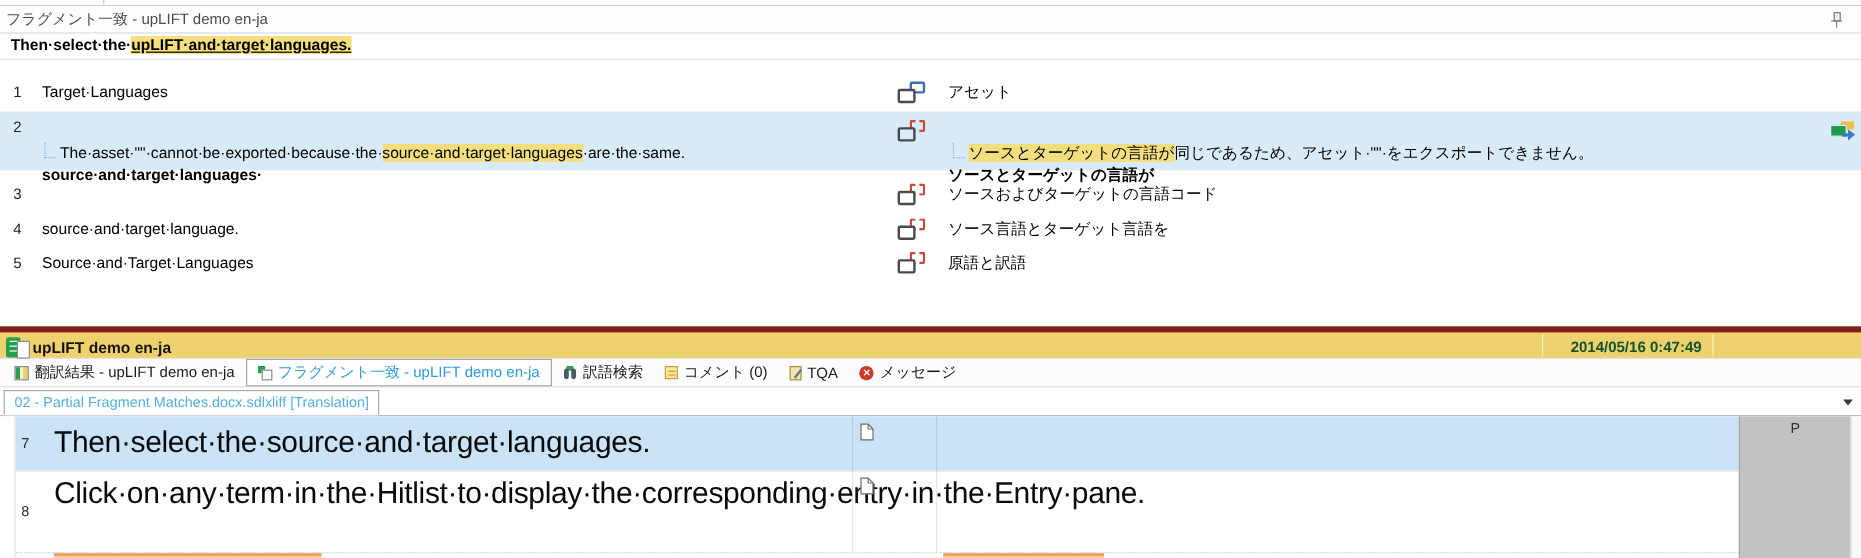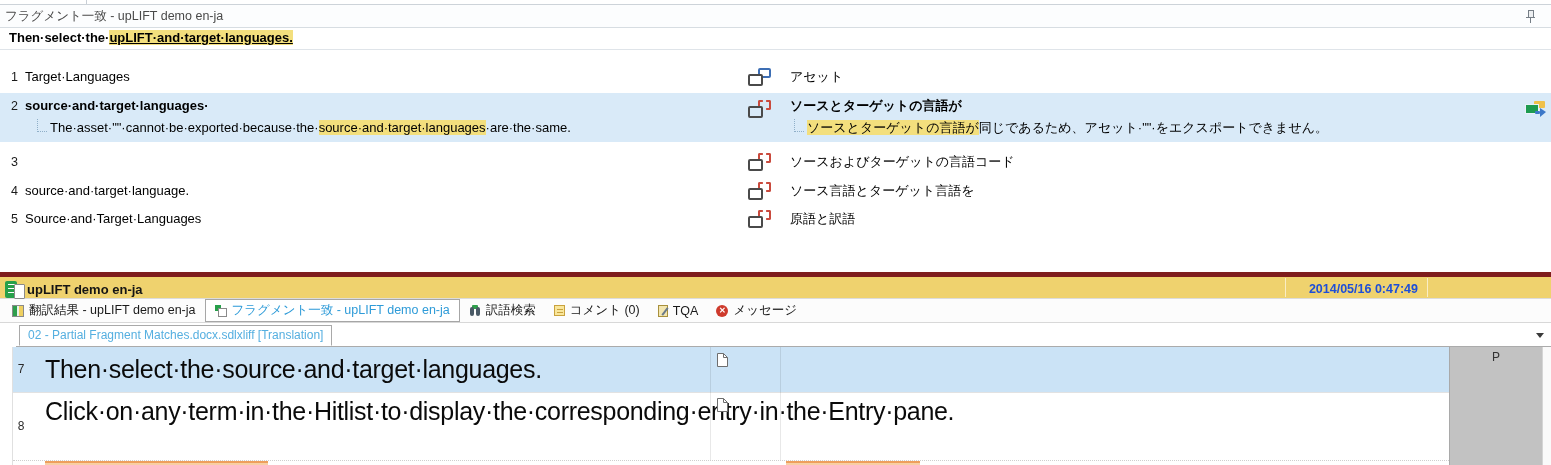--- a/index.html
+++ b/index.html
@@ -23,23 +23,23 @@
   .preview{position:absolute;top:27px;left:0;right:0;height:22px;border-bottom:1px solid #DFE4E9;
     font-size:13px;font-weight:bold;line-height:21px;padding-left:9px;white-space:nowrap;}
   .hl{background:#F3DF7D;}
   .u{text-decoration:underline;}
 
   
   .mlist{position:absolute;top:50px;left:0;right:0;height:222px;background:#fff;}
   .mrow{position:absolute;left:0;right:0;height:28px;}
   .mrow.sel{background:#D9EAF8;}
   .mnum{position:absolute;left:11px;width:20px;line-height:28px;font-size:12.5px;color:#1A1A1A;}
-  .msrc{position:absolute;left:25px;line-height:28px;font-size:13px;white-space:nowrap;}
+  .msrc{position:absolute;left:35px;line-height:28px;font-size:13px;white-space:nowrap;}
   .mtgt{position:absolute;left:790px;line-height:28px;font-size:13px;white-space:nowrap;}
-  .b{font-weight:bold;}
+  .b{font-weight:bold;margin-top:40px;}
   .frag{position:absolute;left:748px;top:5px;width:23px;height:18px;}
   .frag .back{position:absolute;right:0;top:0;width:9px;height:6px;border-radius:2px;}
   .frag.blue .back{border:2px solid #3D6EB4;}
   .frag.dashed .back{border:2px dashed #C94A3D;}
   .frag .front{position:absolute;left:0;bottom:0;width:11px;height:8px;border:2px solid #4A4A4A;border-radius:2px;background:#fff;}
   .mrow.sel .frag .front{background:#D9EAF8;}
   
   .mrow2{height:49px;}
   .mrow2 .msrc,.mrow2 .mtgt{line-height:22px;top:2px;}
   .conn{position:absolute;width:9px;height:12px;border-left:1px dotted #8FAFC8;border-bottom:1px dotted #8FAFC8;}
@@ -53,21 +53,21 @@
   .apply .y{position:absolute;right:1px;top:0;width:11px;height:7px;background:#EFC14B;border-radius:1px;}
   .apply .g{position:absolute;left:0;top:3px;width:12px;height:8px;background:#1E9B50;border:1px solid #EAF2F9;}
   .apply .tail{position:absolute;right:6px;top:10px;width:5px;height:3px;background:#3C78C8;border-radius:1px;}
   .apply .arr{position:absolute;right:0;top:7px;width:0;height:0;border-left:6px solid #3C78C8;border-top:4px solid transparent;border-bottom:5px solid transparent;}
 
   
   .tmbar{position:absolute;top:272px;left:0;right:0;height:27px;background:#EFD26E;
     border-top:5px solid #7f1d1d;border-bottom:1px solid #DCDCDC;box-sizing:border-box;}
   .tmbar .nm{position:absolute;left:27px;line-height:25px;font-size:13px;font-weight:bold;color:#141414;}
   .tmbar .sep{position:absolute;top:1px;bottom:1px;width:1px;background:rgba(255,255,255,0.6);}
-  .tmbar .ts{position:absolute;left:1293px;width:125px;text-align:right;line-height:25px;font-size:12.5px;font-weight:bold;color:#1d4ed8;}
+  .tmbar .ts{position:absolute;left:1293px;width:125px;text-align:right;line-height:25px;font-size:12.5px;font-weight:bold;color:#14532d;}
   .tmbar .us{position:absolute;left:1433px;width:118px;overflow:hidden;white-space:nowrap;line-height:25px;font-size:12.5px;font-weight:bold;color:#141414;}
   .tmicon{position:absolute;left:5px;top:4px;width:20px;height:18px;}
   .tmicon .list{position:absolute;left:0;top:0;width:12px;height:17px;background:#27A04A;border-radius:2px;}
   .tmicon .list i{position:absolute;left:3px;width:7px;height:1px;background:#fff;}
   .tmicon .page{position:absolute;right:0;top:3px;width:9px;height:13px;background:#fff;border:1px solid #8A8A8A;border-radius:1px;}
 
   
   .tabs{position:absolute;top:299px;left:0;right:0;height:24px;background:#FCFCFC;
     border-bottom:1px solid #D8D8D8;box-sizing:border-box;display:flex;align-items:stretch;padding-left:3px;}
   .tab{display:flex;align-items:center;gap:5px;padding:5px 9px;font-size:12.5px;color:#1A1A1A;white-space:nowrap;box-sizing:border-box;}
@@ -82,21 +82,21 @@
   .ic-term .l,.ic-term .r{position:absolute;top:2px;width:4px;height:9px;background:#4A5A66;border-radius:2px;}
   .ic-term .l{left:1px;} .ic-term .r{right:1px;}
   .ic-term .gd{position:absolute;left:3px;top:0;width:6px;height:4px;background:#2FA14C;border-radius:1px;}
   .ic-comment{width:11px;height:11px;background:#F9E69A;border:1px solid #C9A23E;box-sizing:border-box;position:relative;}
   .ic-comment i{position:absolute;left:2px;width:6px;height:1px;background:#C9A23E;}
   .ic-tqa{width:10px;height:12px;background:#F3E6B0;border:1px solid #A8903C;box-sizing:border-box;position:relative;}
   .ic-tqa i{position:absolute;right:1px;top:1px;width:2px;height:9px;background:#6B7B8A;transform:rotate(38deg);}
   .ic-msg{width:12px;height:12px;border-radius:50%;background:#CE3A2C;color:#fff;font-size:8px;line-height:12px;text-align:center;font-weight:bold;}
 
   
-  .docrow{position:absolute;top:323px;left:16px;right:0;height:24px;background:#FFFFFF;
+  .docrow{position:absolute;top:323px;left:0;right:0;height:24px;background:#FFFFFF;
     border-bottom:1px solid #ABABAB;box-sizing:border-box;}
   .doctab{position:absolute;left:3px;top:2px;height:21px;box-sizing:border-box;background:#fff;
     border:1px solid #A9A9A9;border-bottom:1px solid #fff;padding:0 8px;line-height:19px;
     font-size:12px;color:#55AFE0;z-index:2;white-space:nowrap;}
   .docdd{position:absolute;right:7px;top:10px;width:0;height:0;border-top:5px solid #3A3A3A;
     border-left:4px solid transparent;border-right:4px solid transparent;}
 
   
   .editor{position:absolute;top:347px;left:0;width:1551px;height:118px;background:#fff;}
   .lstrip{position:absolute;left:0;top:0;width:13px;height:118px;background:#fff;border-right:1px solid #E0E0E0;box-sizing:border-box;}

